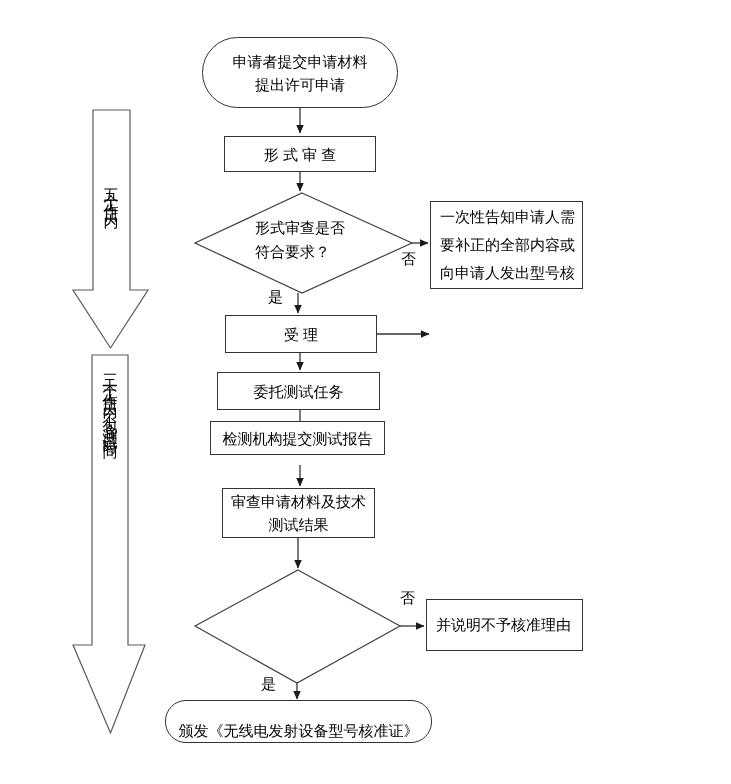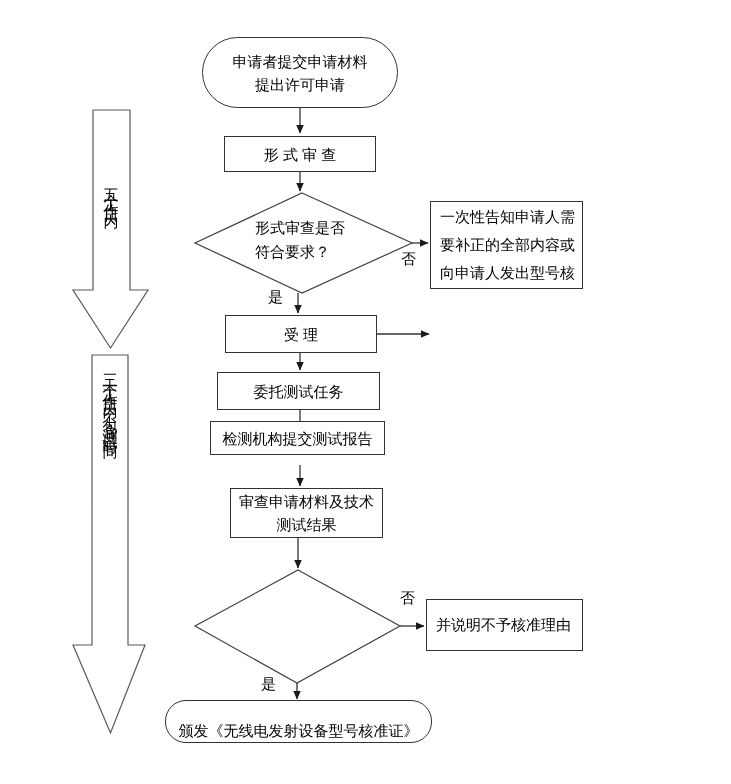--- a/index.html
+++ b/index.html
@@ -139,21 +139,21 @@
 
 
   <div class="node" style="left:217px; top:372px; width:163px; height:38px;">
     <div>委托测试任务</div>
   </div>
 
   <div class="node" style="left:210px; top:421px; width:175px; height:34px;">
     <div>检测机构提交测试报告</div>
   </div>
 
-  <div class="node" style="left:230px; top:488px; width:153px; height:50px;">
+  <div class="node" style="left:222px; top:488px; width:153px; height:50px;">
     <div>审查申请材料及技术</div>
     <div>测试结果</div>
   </div>
 
   <div class="branch-label" style="left:400px; top:590px;">否</div>
   <div class="branch-label" style="left:261px; top:676px;">是</div>
 
   <div class="node notice lh24" style="left:426px; top:599px; width:157px; height:52px;">
     <div>并说明不予核准理由</div>
   </div>

